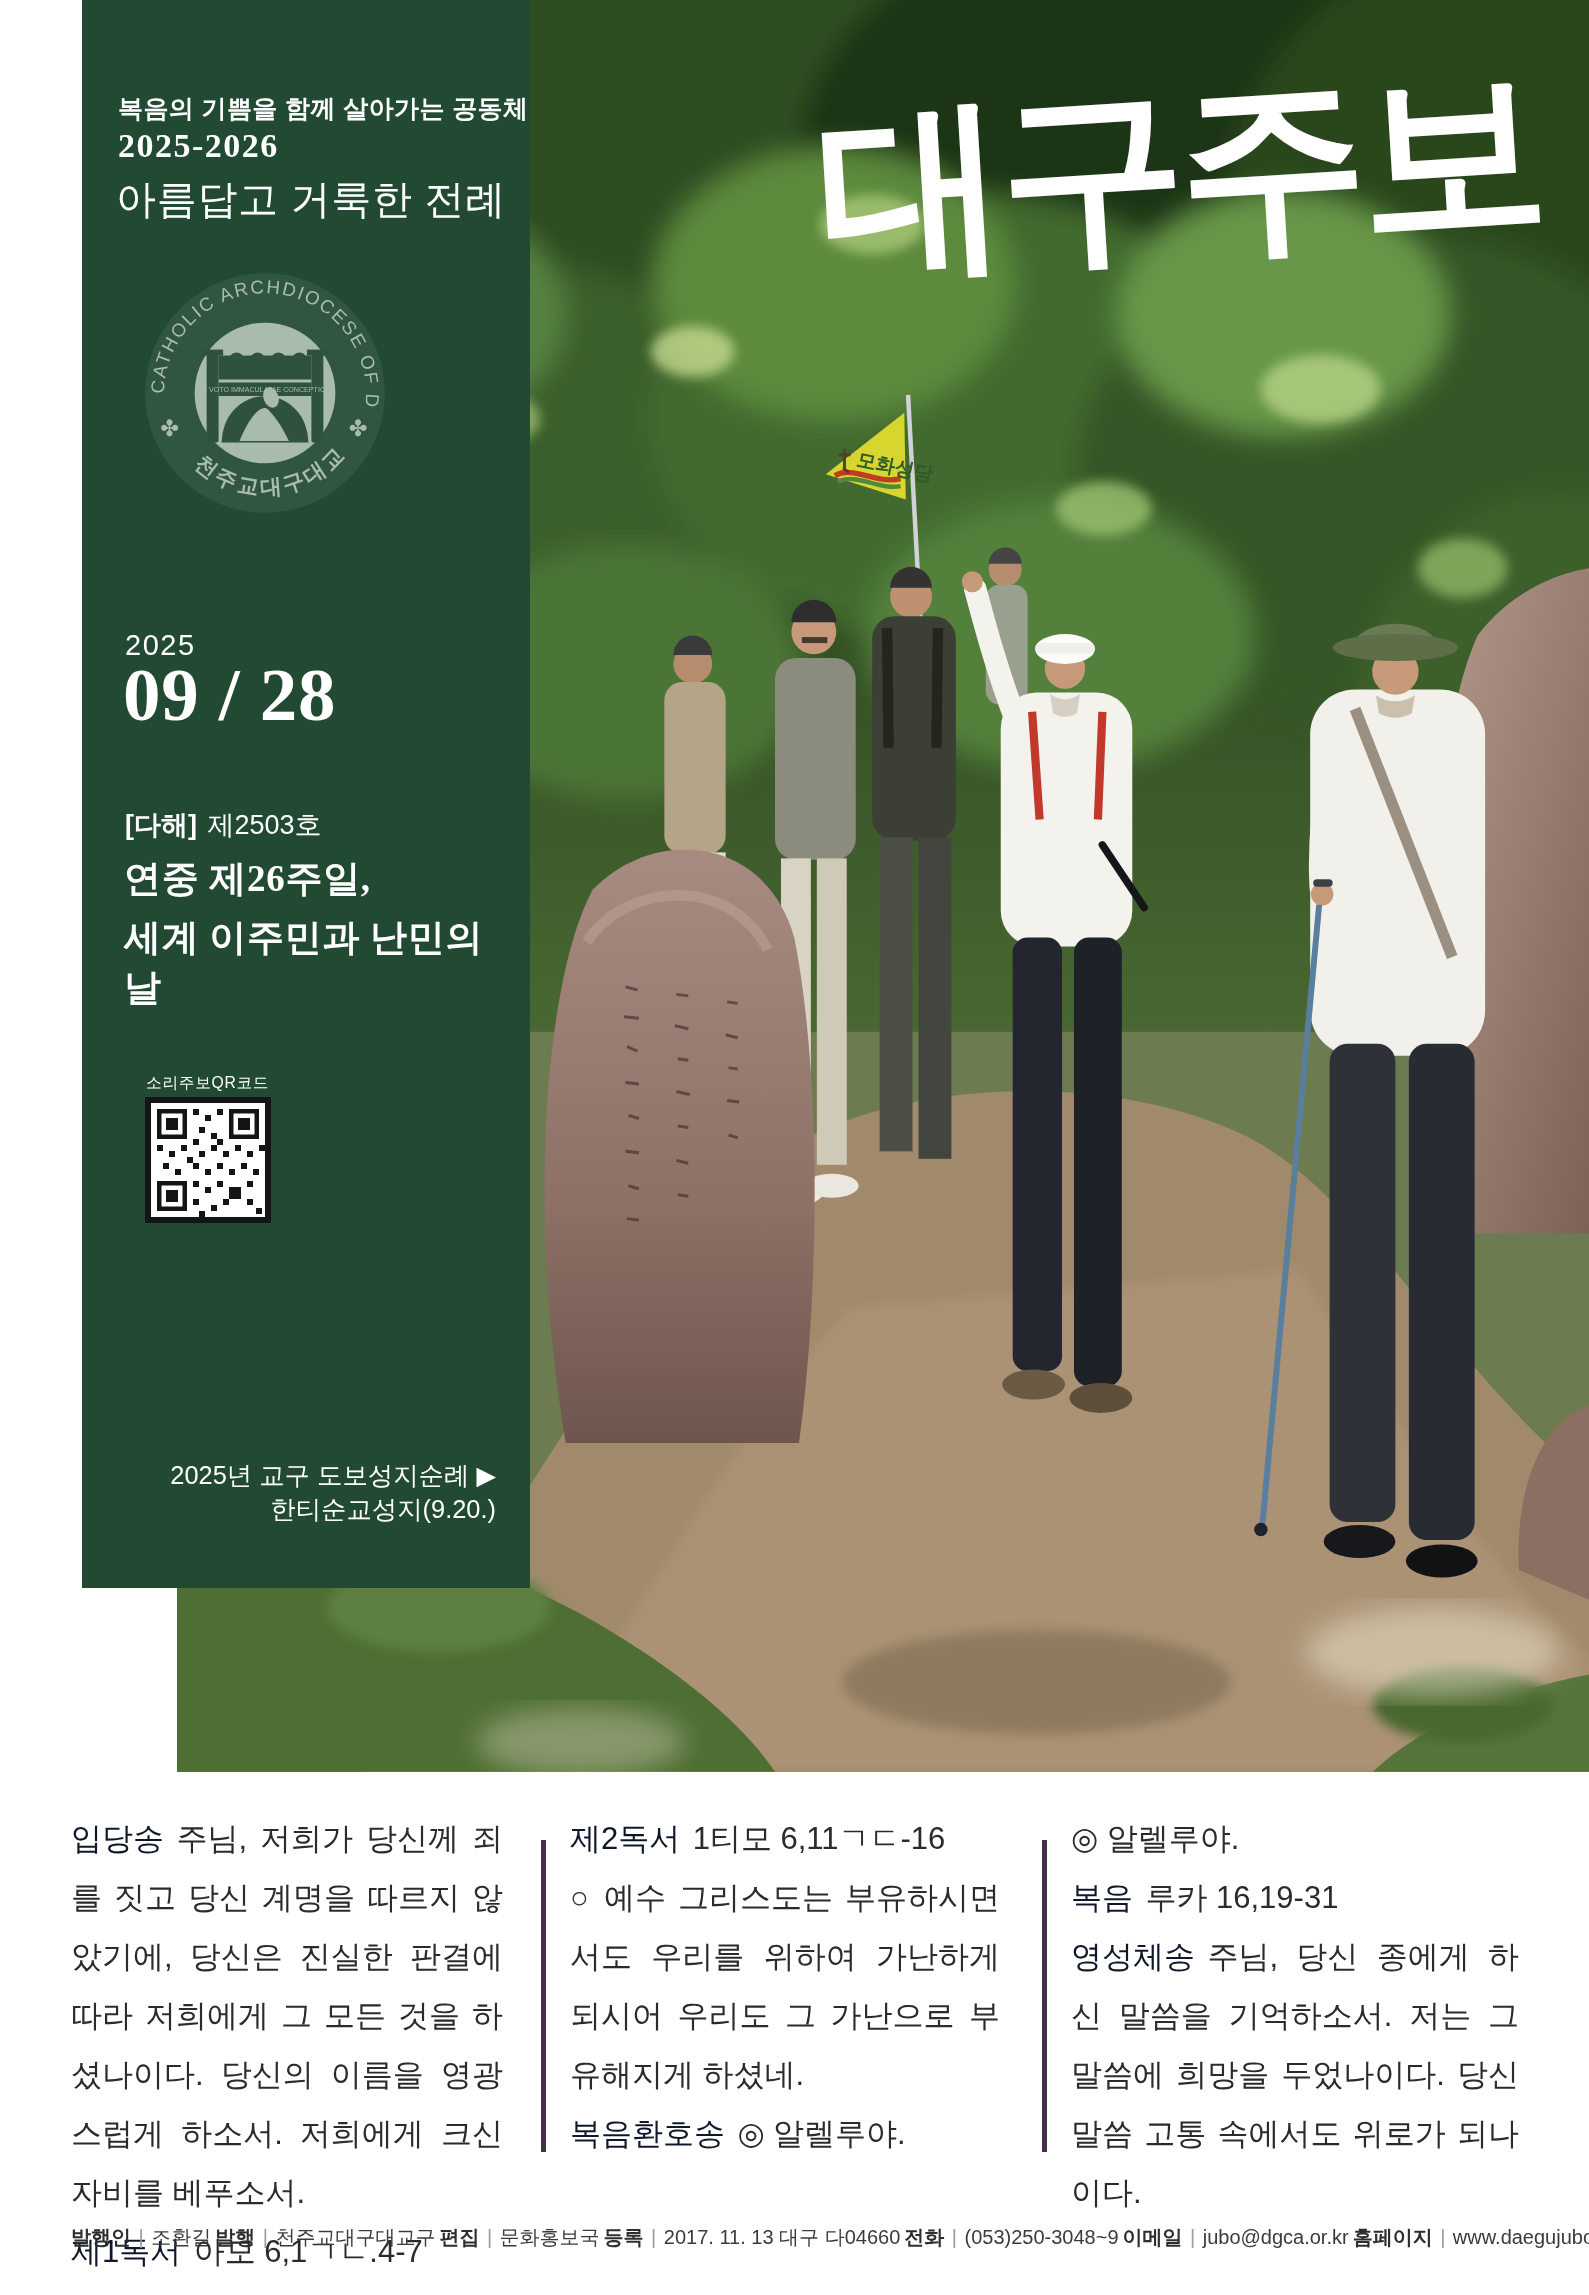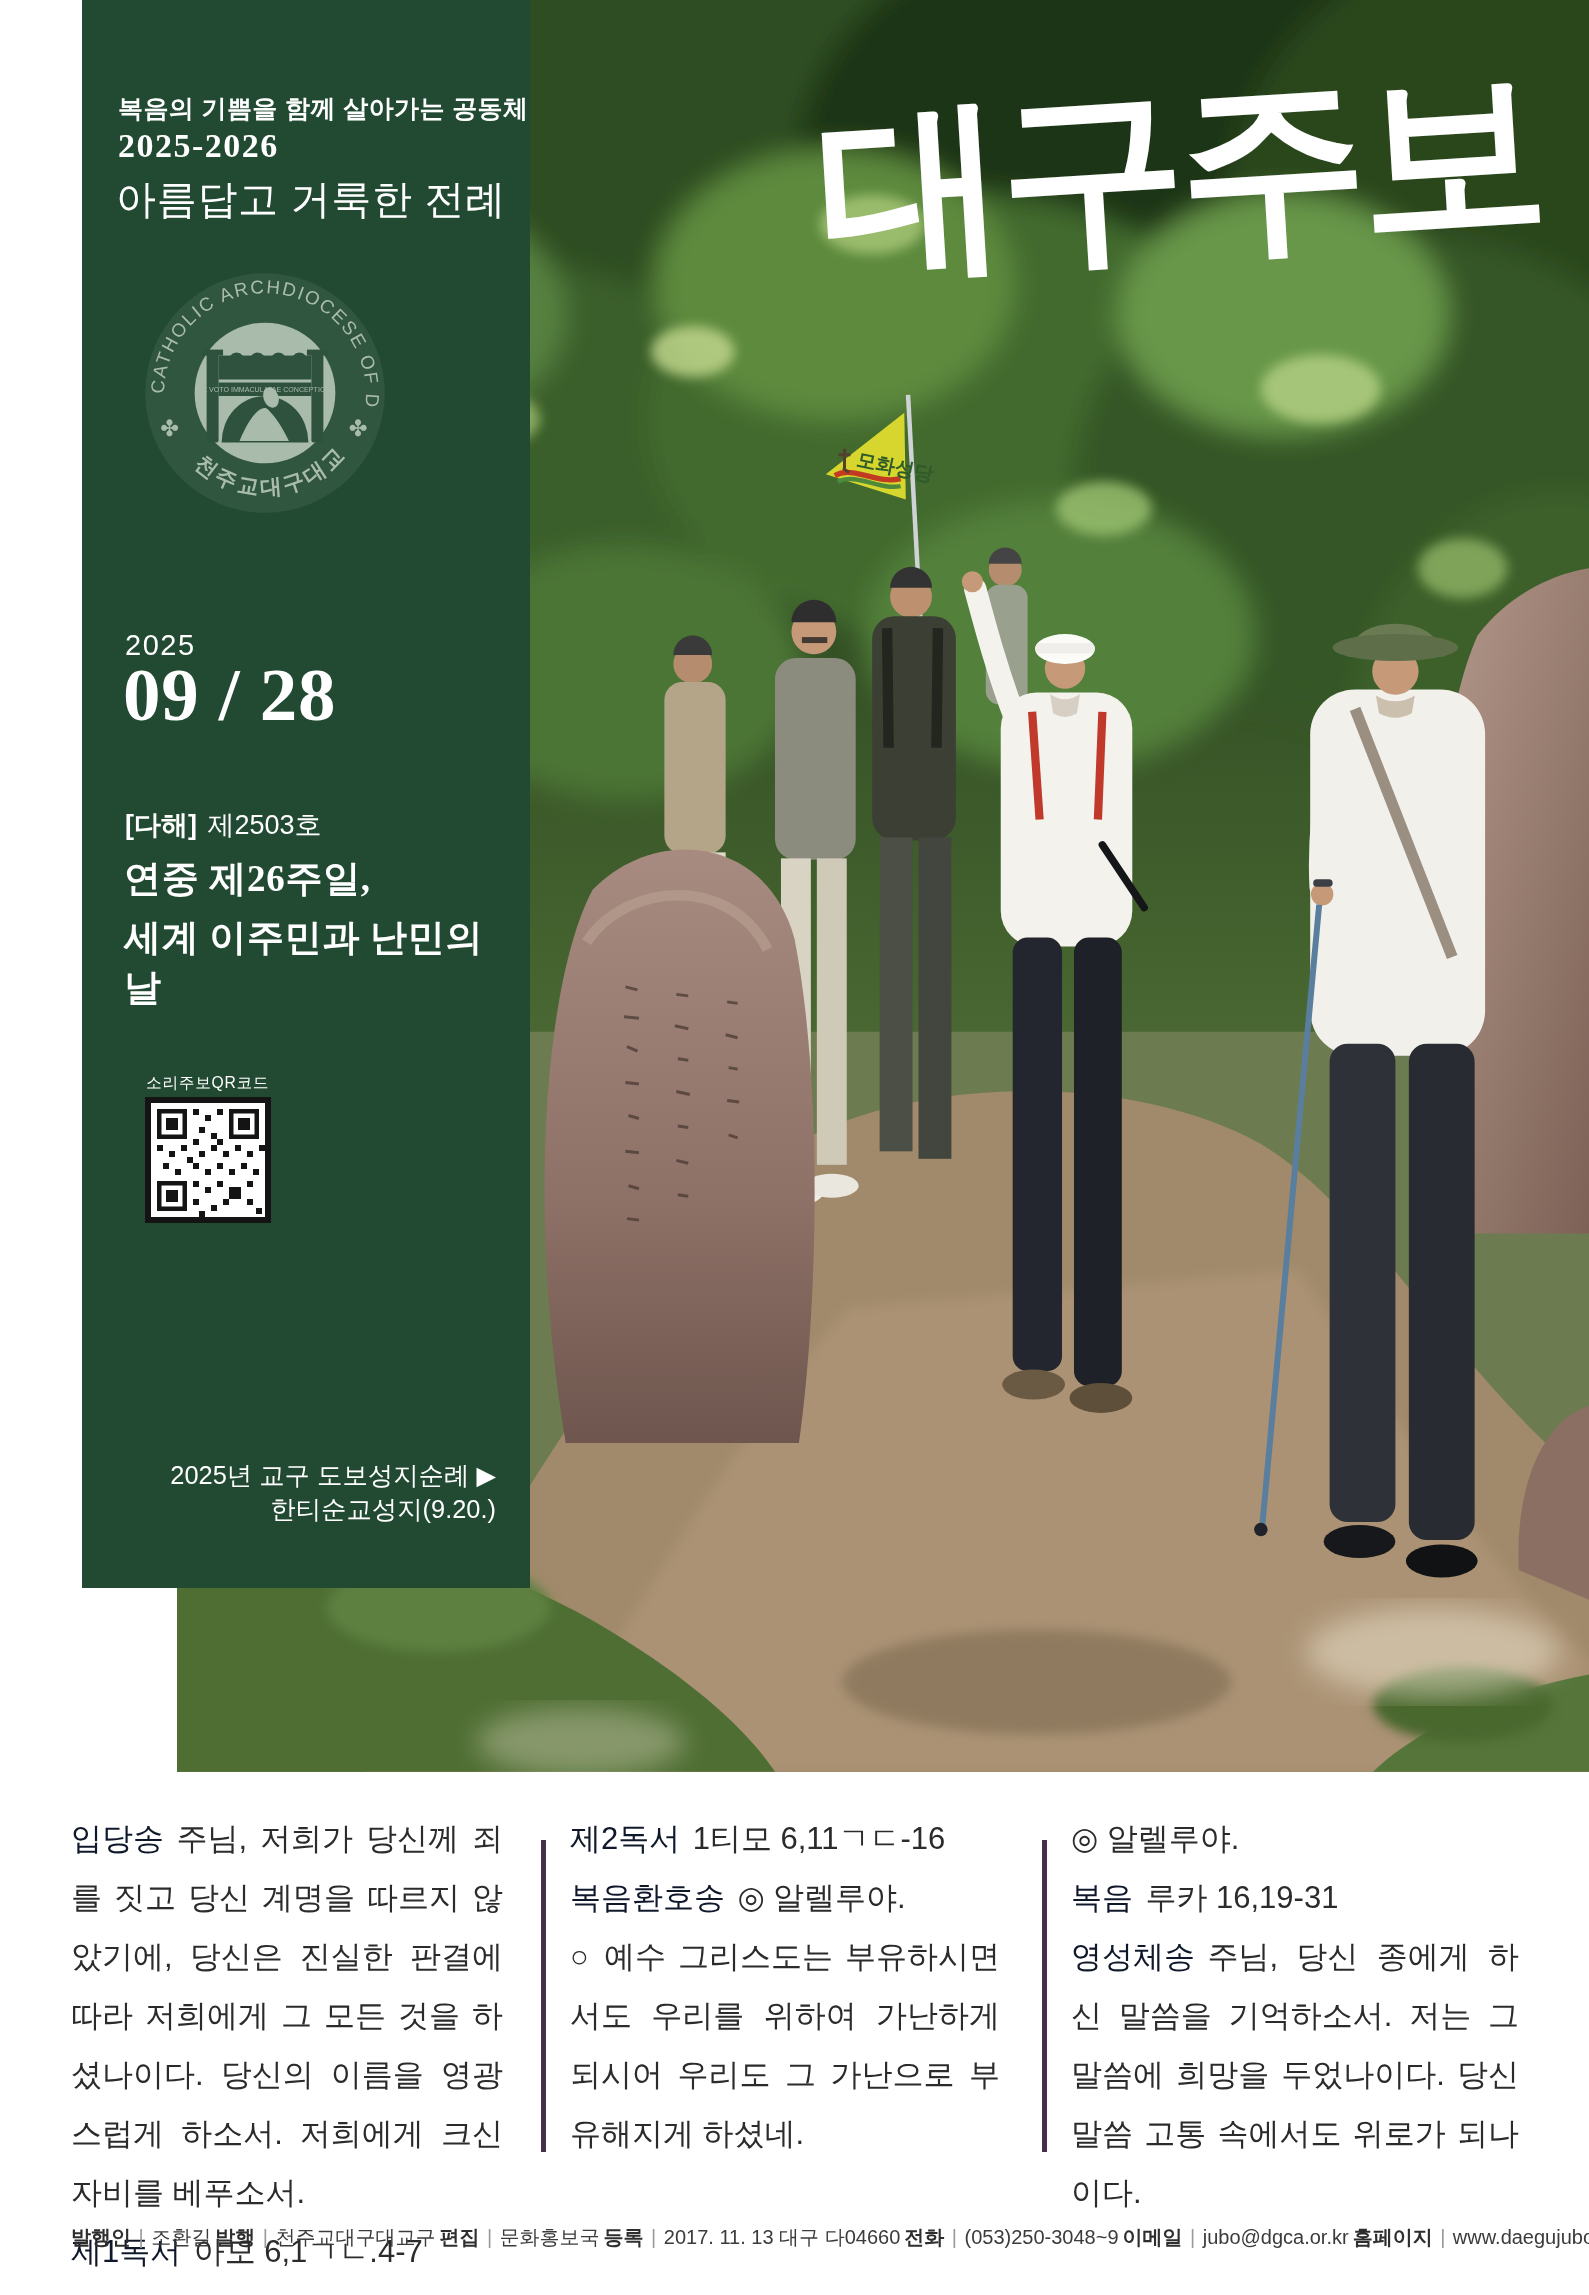--- a/index.html
+++ b/index.html
@@ -326,23 +326,23 @@
       <p class="para"><span class="label">입당송</span><span>주님, 저희가 당신께 죄를 짓고 당신 계명을 따르지 않았기에, 당신은 진실한 판결에 따라 저희에게 그 모든 것을 하셨나이다. 당신의 이름을 영광스럽게 하소서. 저희에게 크신 자비를 베푸소서.</span></p>
 
       <p class="para"><span class="label">제1독서</span><span>아모 6,1ㄱㄴ.4-7</span></p>
     </div>
   <div id="vd1" class="vdivider"></div>
   <div id="col2" class="liturgy-col">
 
 
       <p class="para"><span class="label">제2독서</span><span>1티모 6,11ㄱㄷ-16</span></p>
 
+      <p class="para"><span>○ 예수 그리스도는 부유하시면서도 우리를 위하여 가난하게 되시어 우리도 그 가난으로 부유해지게 하셨네.</span></p>
+
       <p class="para"><span class="label">복음환호송</span><span>◎ 알렐루야.</span></p>
-
-      <p class="para"><span>○ 예수 그리스도는 부유하시면서도 우리를 위하여 가난하게 되시어 우리도 그 가난으로 부유해지게 하셨네.</span></p>
     </div>
   <div id="vd2" class="vdivider"></div>
   <div id="col3" class="liturgy-col">
 
       <p class="para"><span>◎ 알렐루야.</span></p>
 
       <p class="para"><span class="label">복음</span><span>루카 16,19-31</span></p>
 
       <p class="para"><span class="label">영성체송</span><span>주님, 당신 종에게 하신 말씀을 기억하소서. 저는 그 말씀에 희망을 두었나이다. 당신 말씀 고통 속에서도 위로가 되나이다.</span></p>
     </div>

